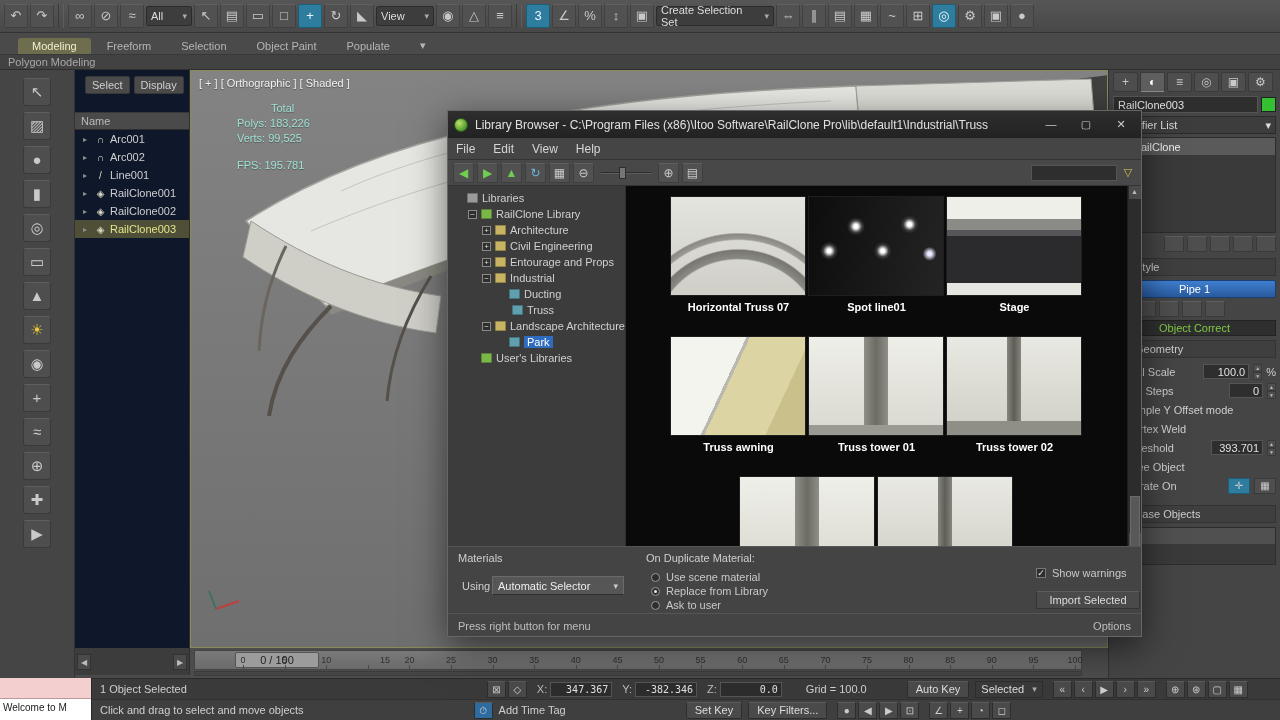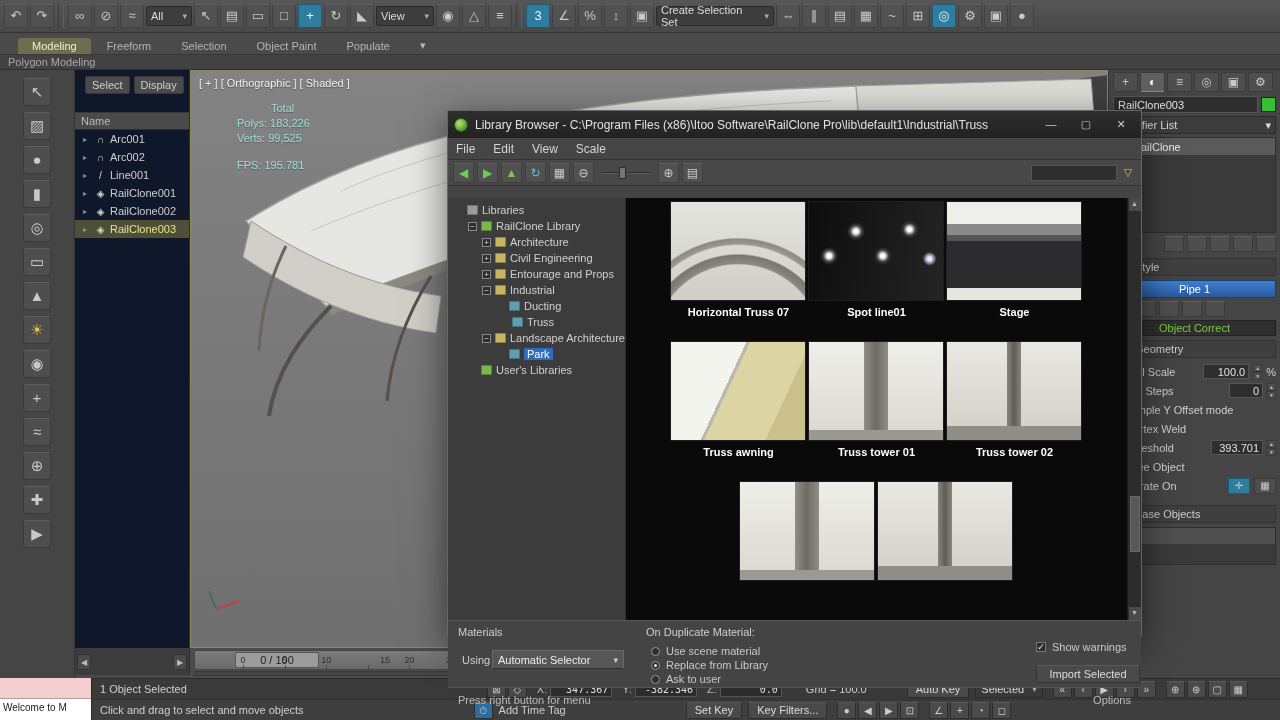--- a/index.html
+++ b/index.html
@@ -135,31 +135,31 @@
   #dlg-menu { height:22px; background:#454545; border-bottom:1px solid #333; display:flex; align-items:center; padding-left:8px; gap:18px; color:#d5d5d5; font-size:12px;}
   #dlg-toolbar { height:26px; background:#484848; border-bottom:1px solid #333; display:flex; align-items:center; padding:0 5px; gap:3px;}
   .dt-box { width:21px; height:20px; background:#515151; border:1px solid #3e3e3e; border-top-color:#606060;
     color:#c9c9c9; font-size:12px; text-align:center; line-height:18px; border-radius:2px;}
   .dt-box.green { color:#6fce52; } .dt-box.blue { color:#6db7e0; }
   #dt-slider { width:58px; height:20px; position:relative; }
   #dt-slider .ln { position:absolute; left:4px; right:4px; top:9px; height:2px; background:#2d2d2d; border-bottom:1px solid #5e5e5e;}
   #dt-slider .hd { position:absolute; left:22px; top:4px; width:7px; height:12px; background:#767676; border:1px solid #2d2d2d;}
   #dlg-search { margin-left:auto; width:86px; height:16px; background:#2e2e2e; border:1px solid #555; }
   #dlg-funnel { width:16px; height:20px; color:#d8c850; font-size:11px; text-align:center; line-height:19px;}
-  #dlg-body { display:flex; height:422px;margin-top:12px; }
+  #dlg-body { display:flex; height:360px; }
   #dlg-tree { width:178px; background:#3c3c3c; border-right:1px solid #2e2e2e; padding-top:4px; overflow:hidden;}
   .tr-row { display:flex; align-items:center; height:16px; gap:4px; color:#d0d0d0; white-space:nowrap;}
   .tr-exp { width:9px; height:9px; border:1px solid #8a8a8a; background:#2e2e2e; color:#ddd;
     font-size:8px; line-height:7px; text-align:center; flex:0 0 auto;}
   .tr-exp.none { visibility:hidden; }
   .tr-ic { width:11px; height:10px; border-radius:1px; flex:0 0 auto; border:1px solid #00000044;}
   .ic-libraries { background:#9a9a9a; } .ic-library { background:#7ab648; }
   .ic-category { background:#c8b460; } .ic-doc { background:#5f9fb0; }
   .tr-row.selected .tr-lbl { background:#2f6bbf; color:#fff; padding:0 3px; }
-  #dlg-thumbs { flex:1; background:#0a0a0a; overflow:hidden; position:relative; padding-top:3px;}
+  #dlg-thumbs { flex:1; background:#0a0a0a; overflow:hidden; position:relative; padding-top:10px;}
   #thumb-grid { display:flex; flex-wrap:wrap; justify-content:center; column-gap:0; row-gap:22px; }
   .thumb { width:137px; margin:0 0.5px; }
   .thumb .img { width:136px; height:100px; border:1px solid #1e1e1e; }
   .thumb .cap { color:#fff; font-weight:bold; text-align:center; margin-top:5px; height:13px;}
   .k-curve { background:
       radial-gradient(circle at 50% 150%, transparent 52%, #8a8a84 53%, #77776f 58%, transparent 59%),
       radial-gradient(circle at 50% 150%, transparent 64%, #9a9a92 65%, #8a8a82 68%, transparent 69%),
       linear-gradient(180deg,#e4e4de,#cfcfc8); }
   .k-spots { background:
       radial-gradient(circle at 15% 55%, #fff 2px, rgba(255,255,255,.18) 6px, transparent 9px),
@@ -549,21 +549,21 @@
     <div id="dlg-logo"></div>
     <div class="t">Library Browser - C:\Program Files (x86)\Itoo Software\RailClone Pro\lib\default1\Industrial\Truss</div>
     <div class="wbtn">—</div>
     <div class="wbtn">▢</div>
     <div class="wbtn close">✕</div>
   </div>
   <div id="dlg-menu">
       <div>File</div>
       <div>Edit</div>
       <div>View</div>
-      <div>Scale</div>
+      <div>Help</div>
     </div>
   <div id="dlg-toolbar">
     <span id="dt-icons" style="display:flex;gap:3px;">
         <div class="dt-box green">◀</div>
         <div class="dt-box green">▶</div>
         <div class="dt-box green">▲</div>
         <div class="dt-box blue">↻</div>
         <div class="dt-box">▦</div>
         <div class="dt-box">⊖</div>
         <div id="dt-slider">

